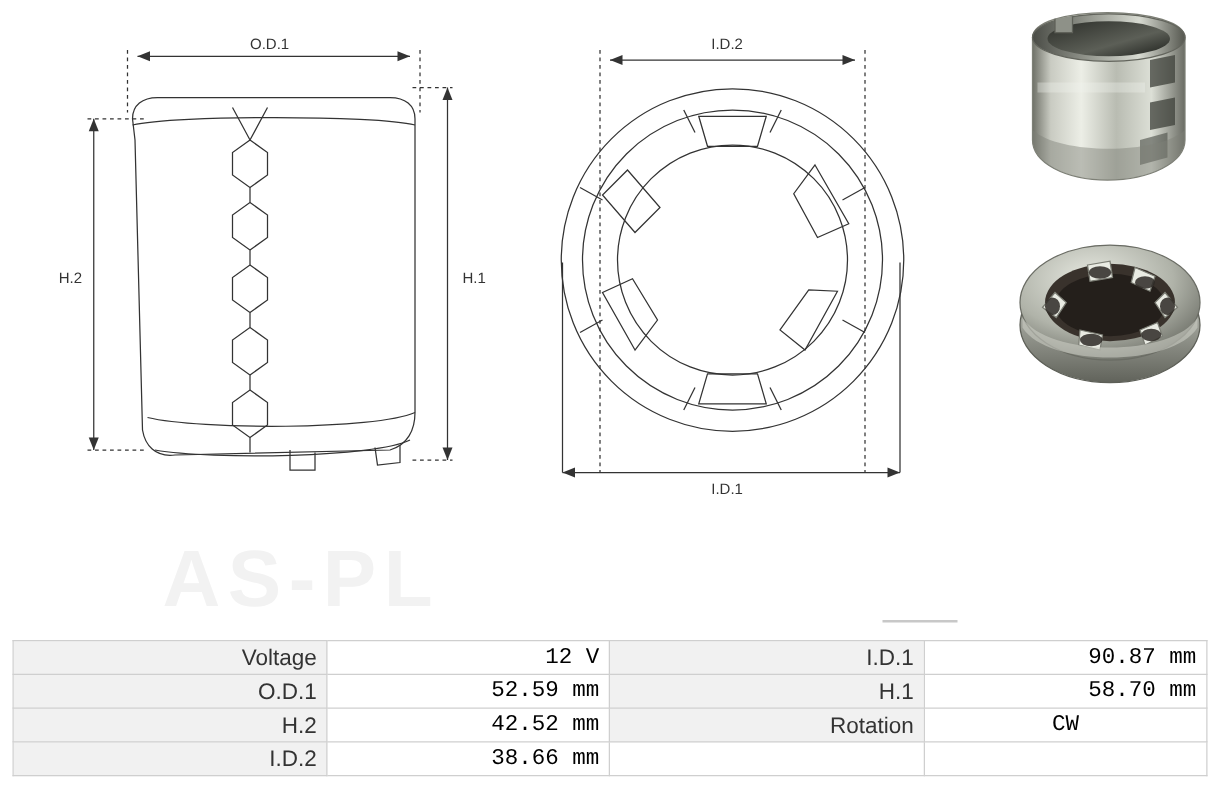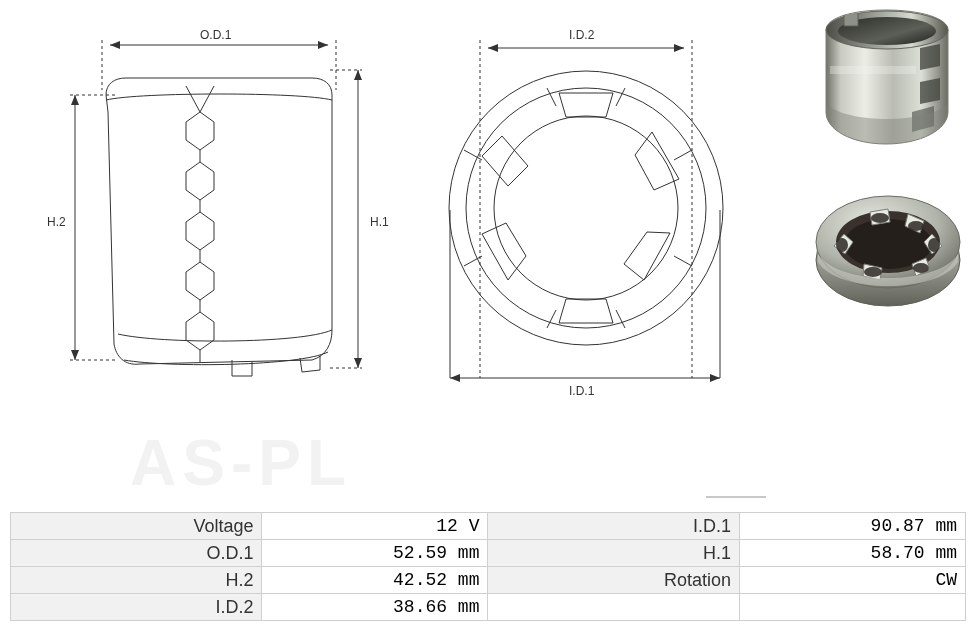--- a/index.html
+++ b/index.html
@@ -104,21 +104,21 @@
     color: #333;
     width: 200px;
   }
   .val {
     background: #ffffff;
     text-align: right;
     color: #000000;
     width: 178px;
     font-family: Liberation Mono, monospace;
   }
-  .val.center { text-align: right; }
+  .val.center { text-align: center; }
   .empty { background: #ffffff; border: 1px solid #cfcfcf; }
 </style>
 </head>
 <body>
 
 <div class="page">
 
   <div class="drawings">
 
     <svg class="svg-wrap" width="420" height="410">

